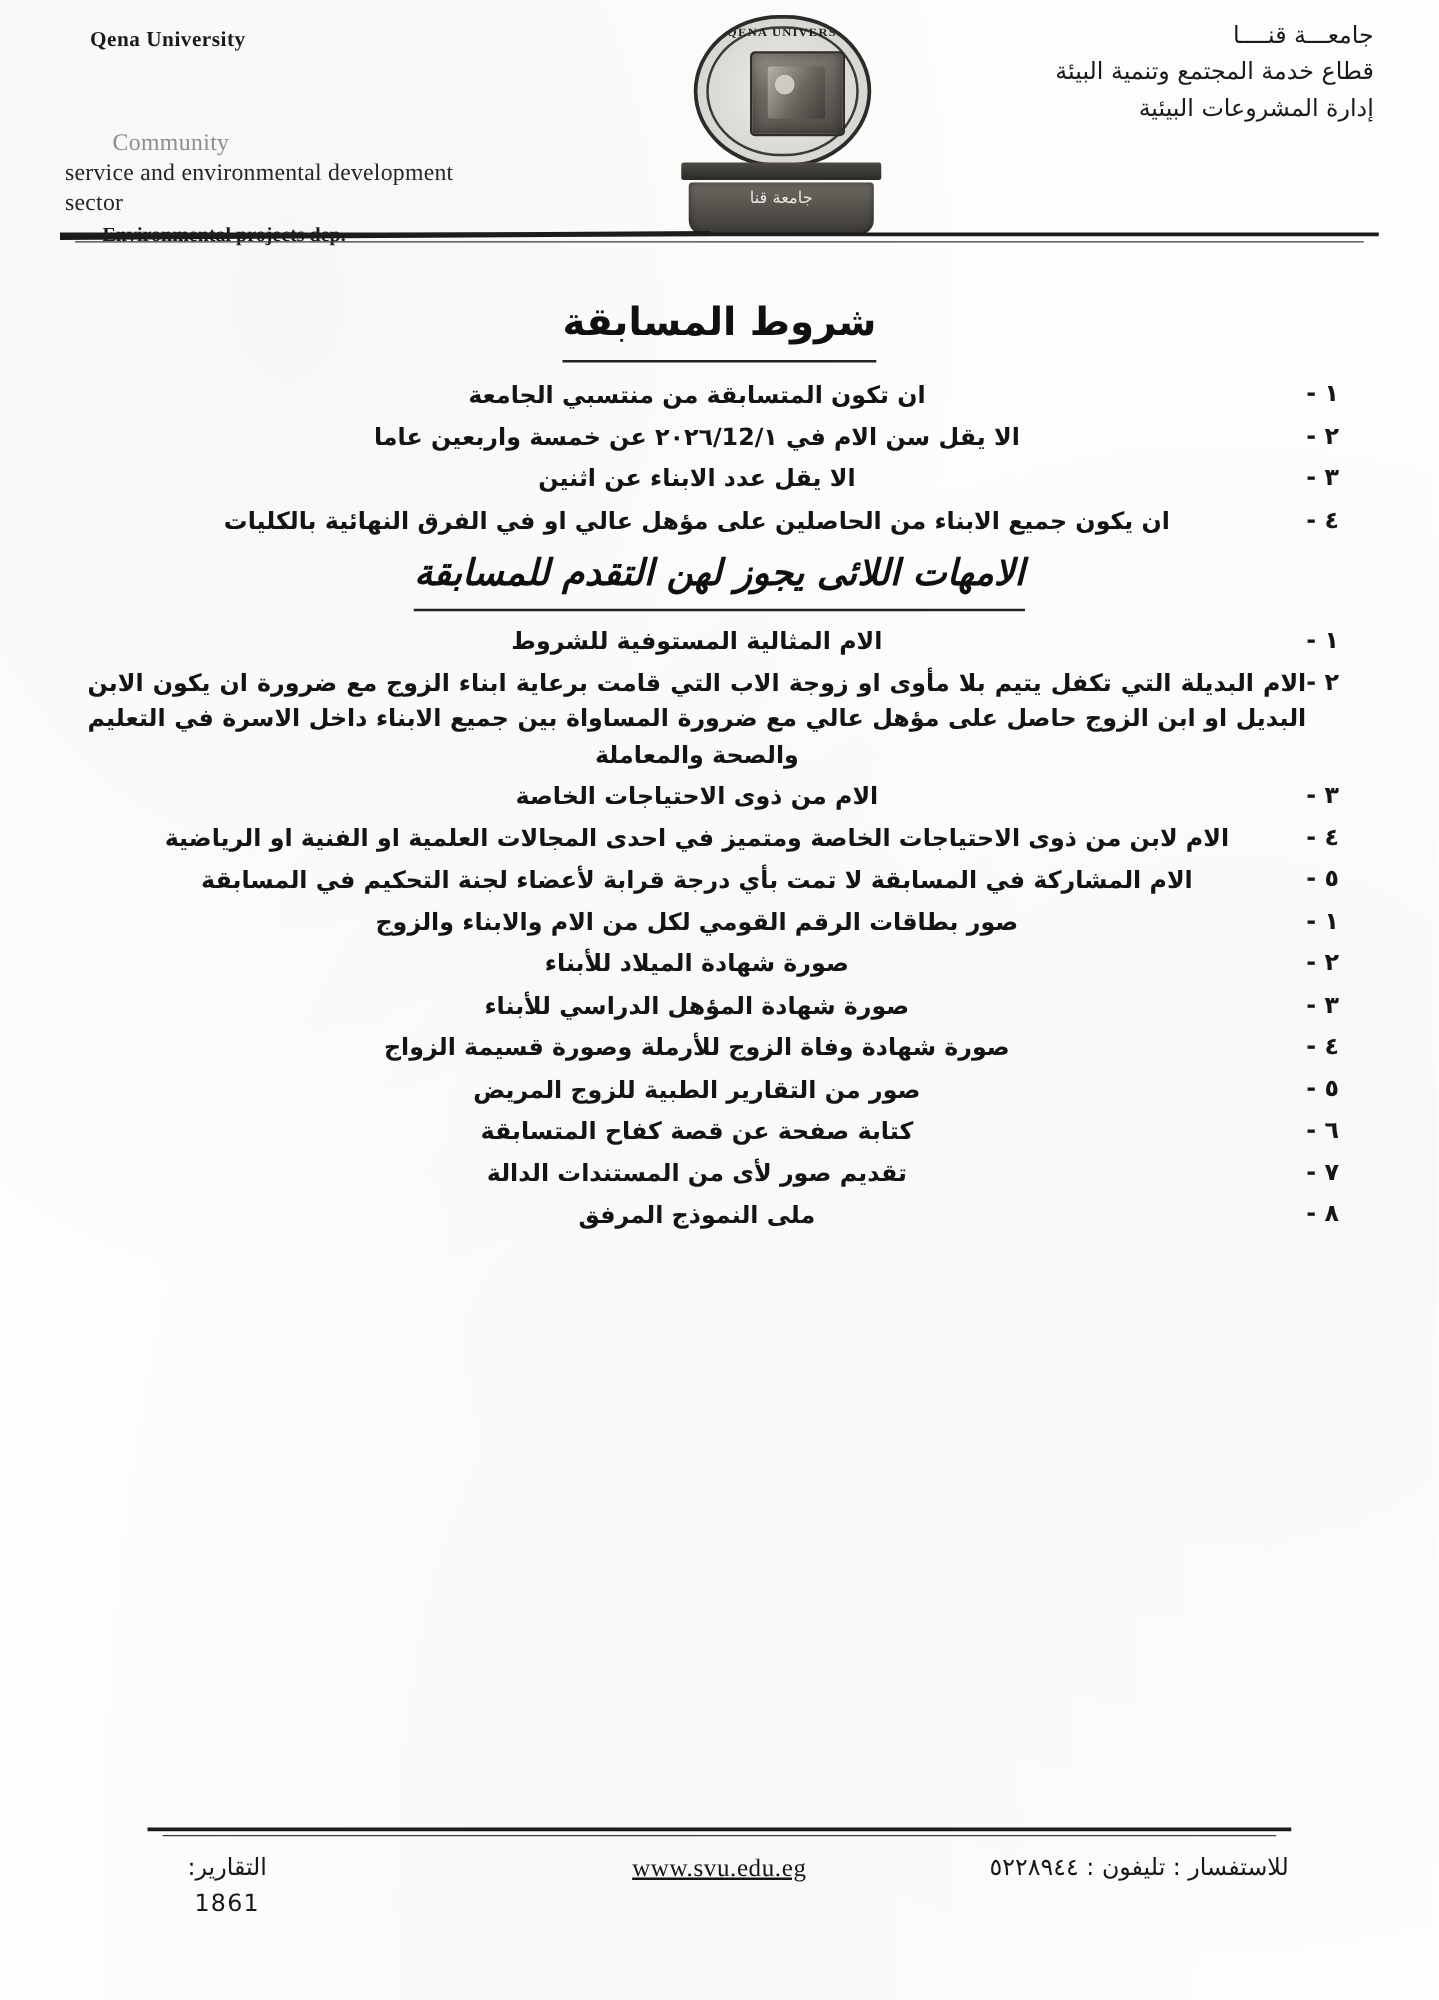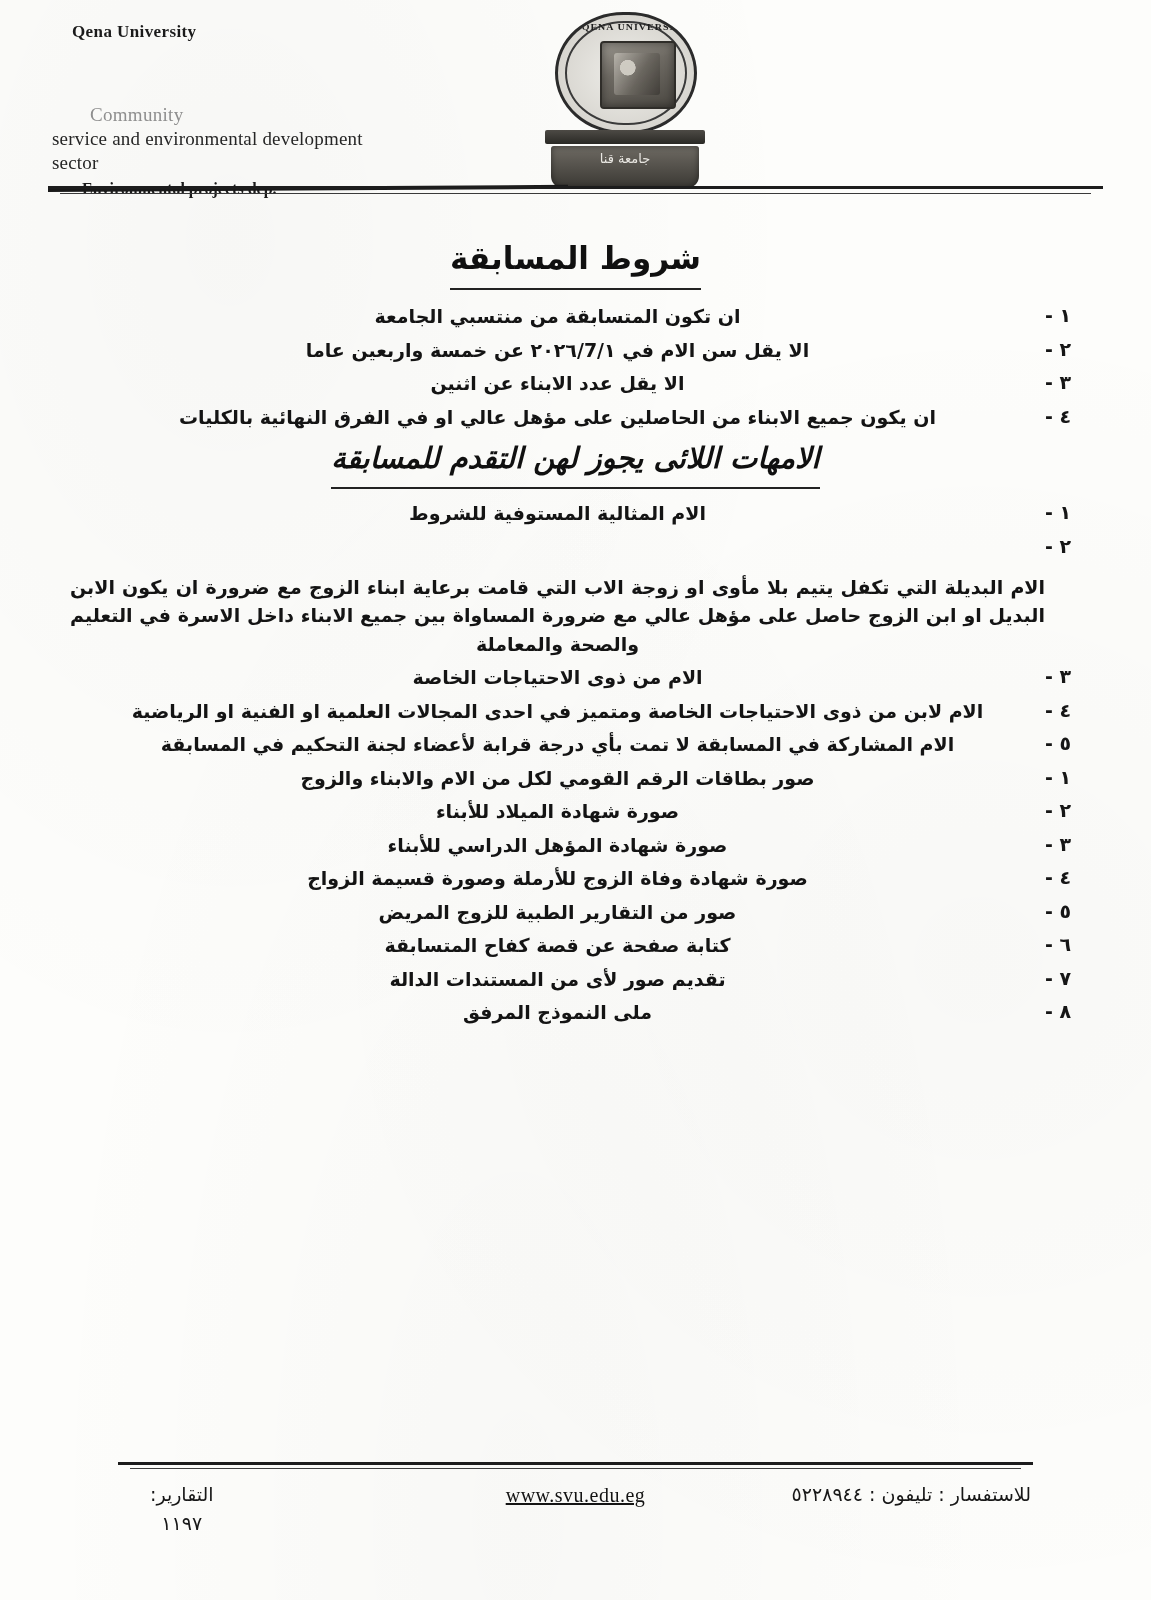--- a/index.html
+++ b/index.html
@@ -257,21 +257,20 @@
     text-align: center;
     font-size: 19px;
     font-weight: bold;
     line-height: 1.5;
     color: #141414;
     padding-left: 10px;
   }
   ol.items li .txt.just {
     text-align: justify;
     text-align-last: center;
-    margin-top: 40px;
   }
   .faded { color: #7d7d7d; font-weight: bold; }
 
   .block-conditions { margin-bottom: 6px; }
   .block-mothers   { margin-bottom: 6px; }
   .block-papers li .txt { font-size: 19px; }
 
   
   .block-conditions li .txt { font-size: 19.5px; }
 
@@ -349,40 +348,45 @@
 
     <div class="logo">
       <div class="ring">
         <div class="toptext">QENA UNIVERSITY</div>
         <div class="crest"></div>
       </div>
       <div class="bar"></div>
       <div class="banner">جامعة قنا</div>
     </div>
 
+    <div class="hdr-ar">
+      <div class="l1">جامعـــة قنــــا</div>
+      <div>قطاع خدمة المجتمع وتنمية البيئة</div>
+      <div>إدارة المشروعات البيئية</div>
+    </div>
 
     <div class="hdr-rule-slant"></div>
     <div class="hdr-rule-1"></div>
     <div class="hdr-rule-2"></div>
   </div>
 
   <div class="content">
 
     <div class="section-title">
       <span class="u">شروط المسابقة</span>
     </div>
 
     <ol class="items block-conditions">
       <li>
         <span class="num">١ -</span>
         <span class="txt">ان تكون المتسابقة من منتسبي الجامعة</span>
       </li>
       <li>
         <span class="num">٢ -</span>
-        <span class="txt">الا يقل سن الام في ٢٠٢٦/7/١ عن خمسة واربعين عاما</span>
+        <span class="txt">الا يقل سن الام في ٢٠٢٦/12/١ عن خمسة واربعين عاما</span>
       </li>
       <li>
         <span class="num">٣ -</span>
         <span class="txt">الا يقل عدد الابناء عن اثنين</span>
       </li>
       <li>
         <span class="num">٤ -</span>
         <span class="txt">ان يكون جميع الابناء من الحاصلين على مؤهل عالي او في الفرق النهائية بالكليات</span>
       </li>
     </ol>
@@ -456,17 +460,17 @@
     <div class="ftr-rule2"></div>
 
     <div class="ftr-right">
       <div>للاستفسار : تليفون : ٥٢٢٨٩٤٤</div>
     </div>
 
     <div class="ftr-center">www.svu.edu.eg</div>
 
     <div class="ftr-left">
       <div>التقارير:</div>
-      <div>١١٩٧</div>
+      <div>1861</div>
     </div>
   </div>
 
 </div>
 
 </body></html>

